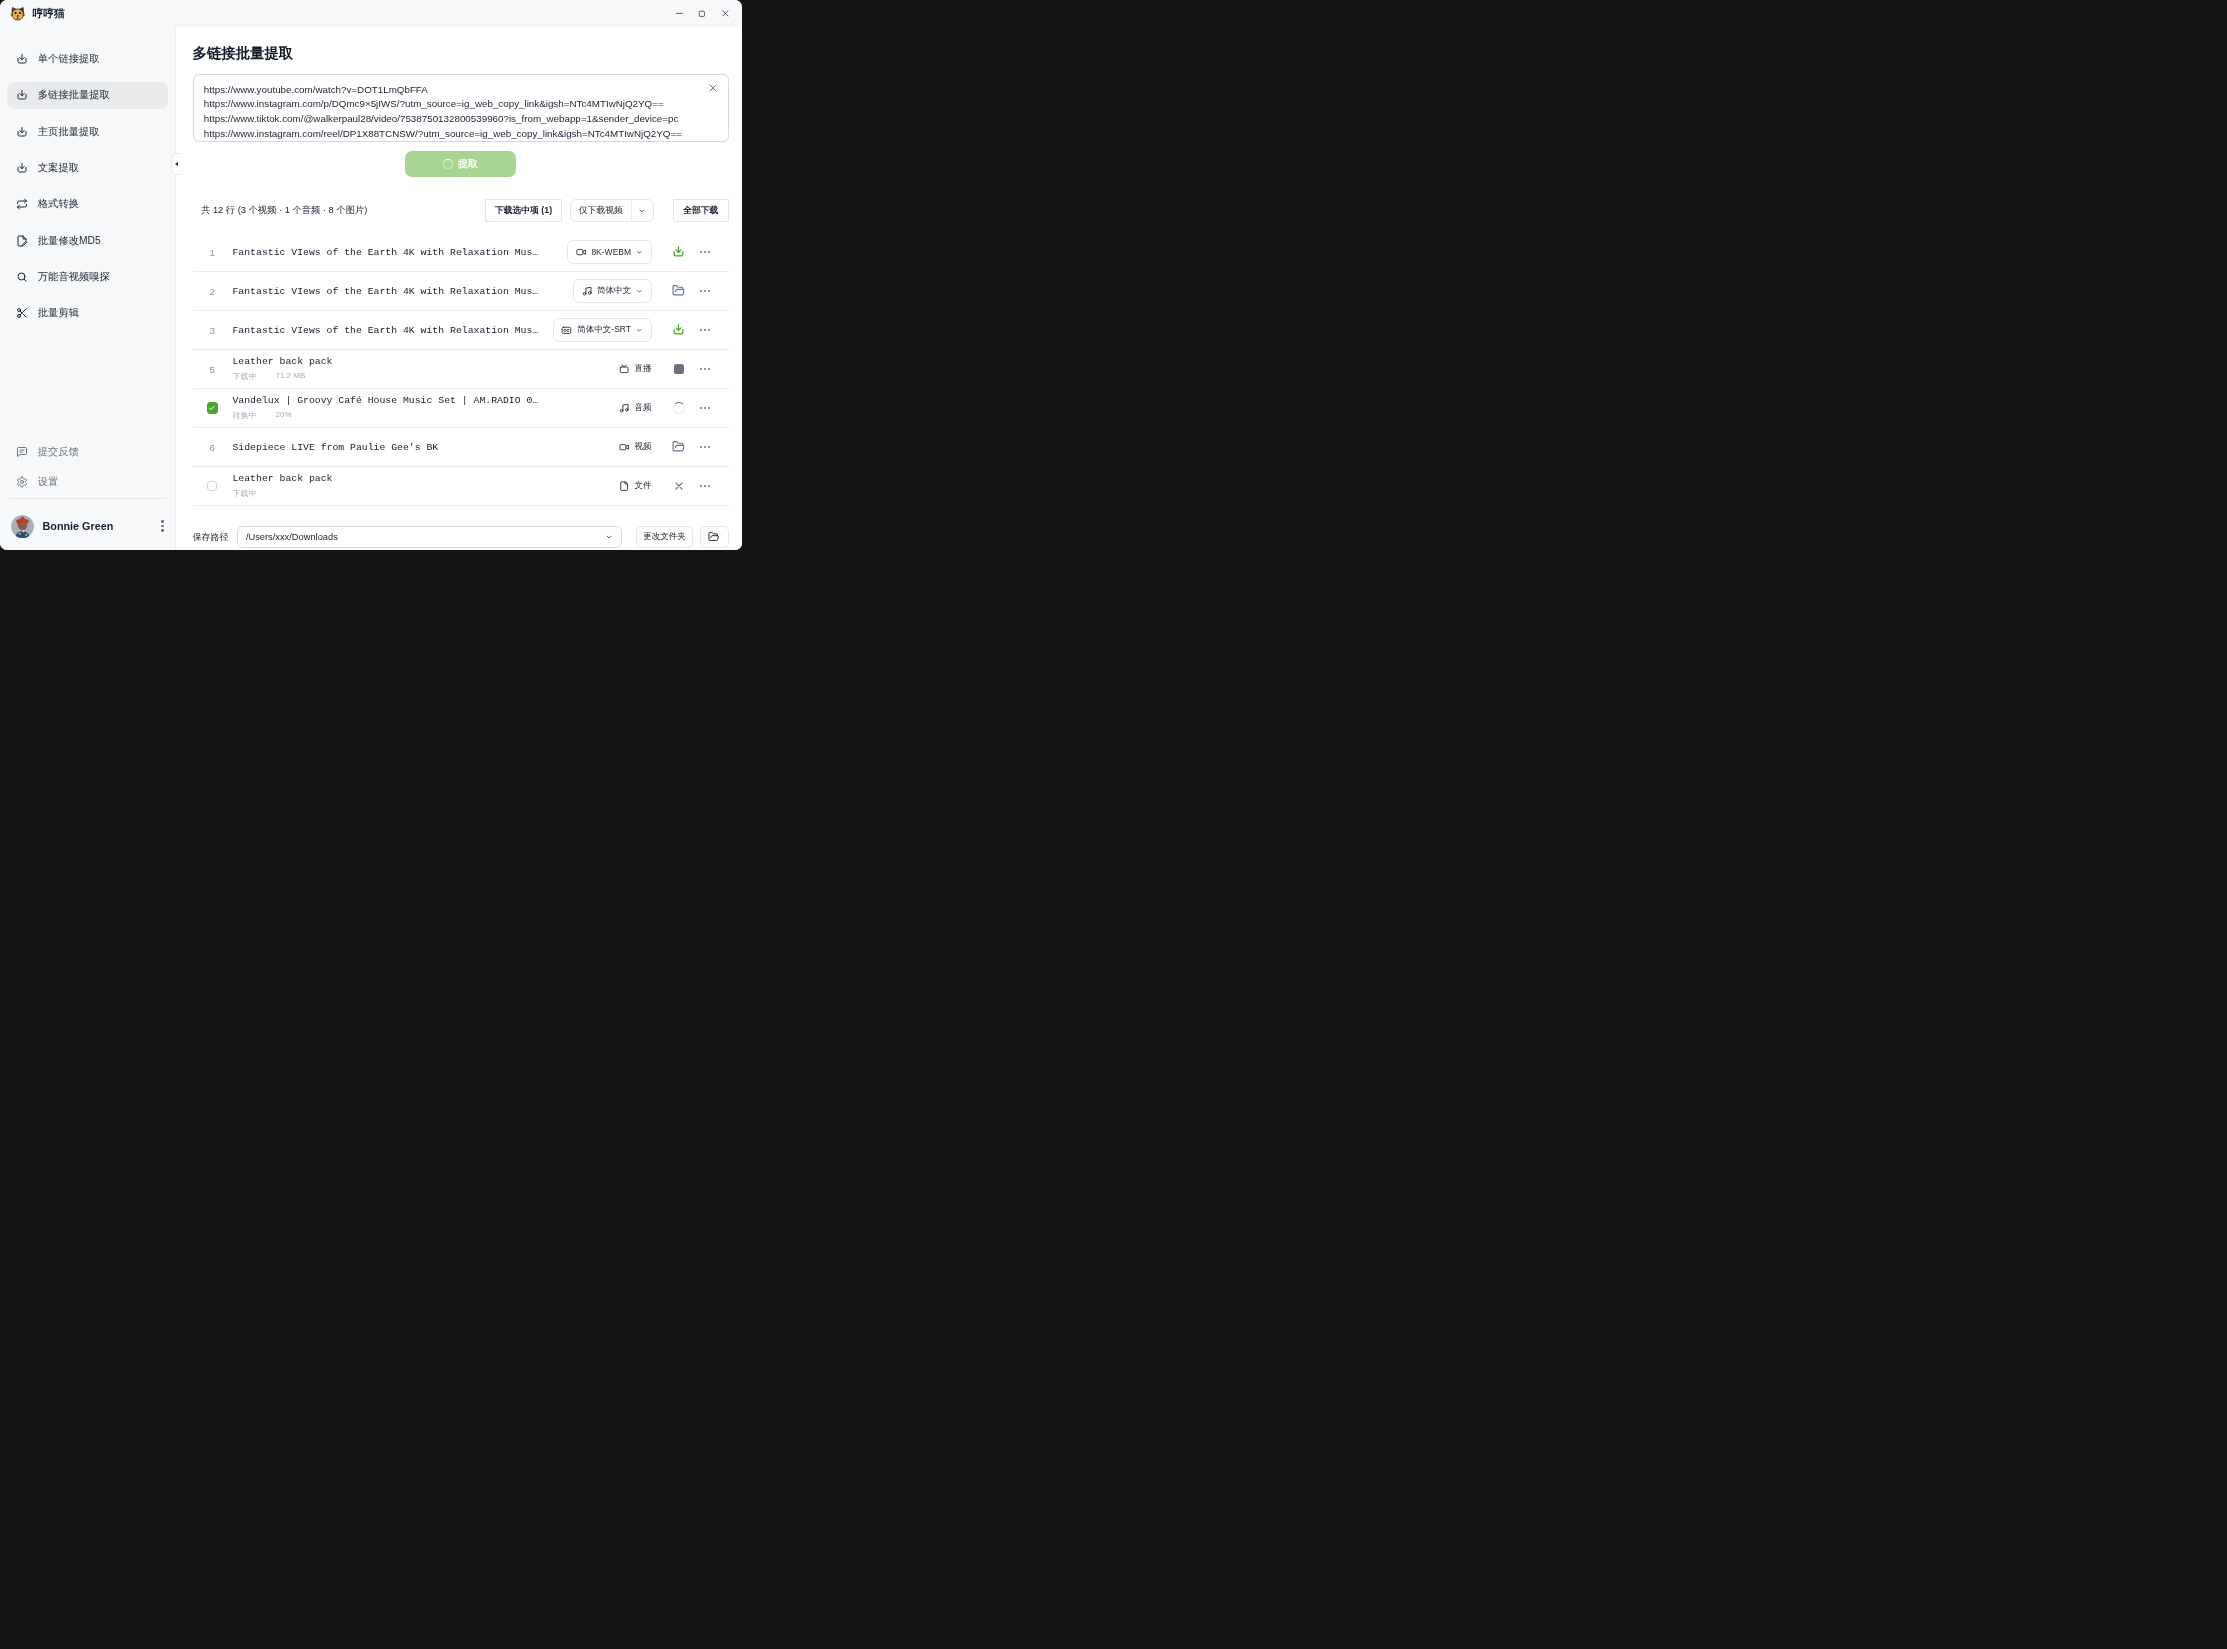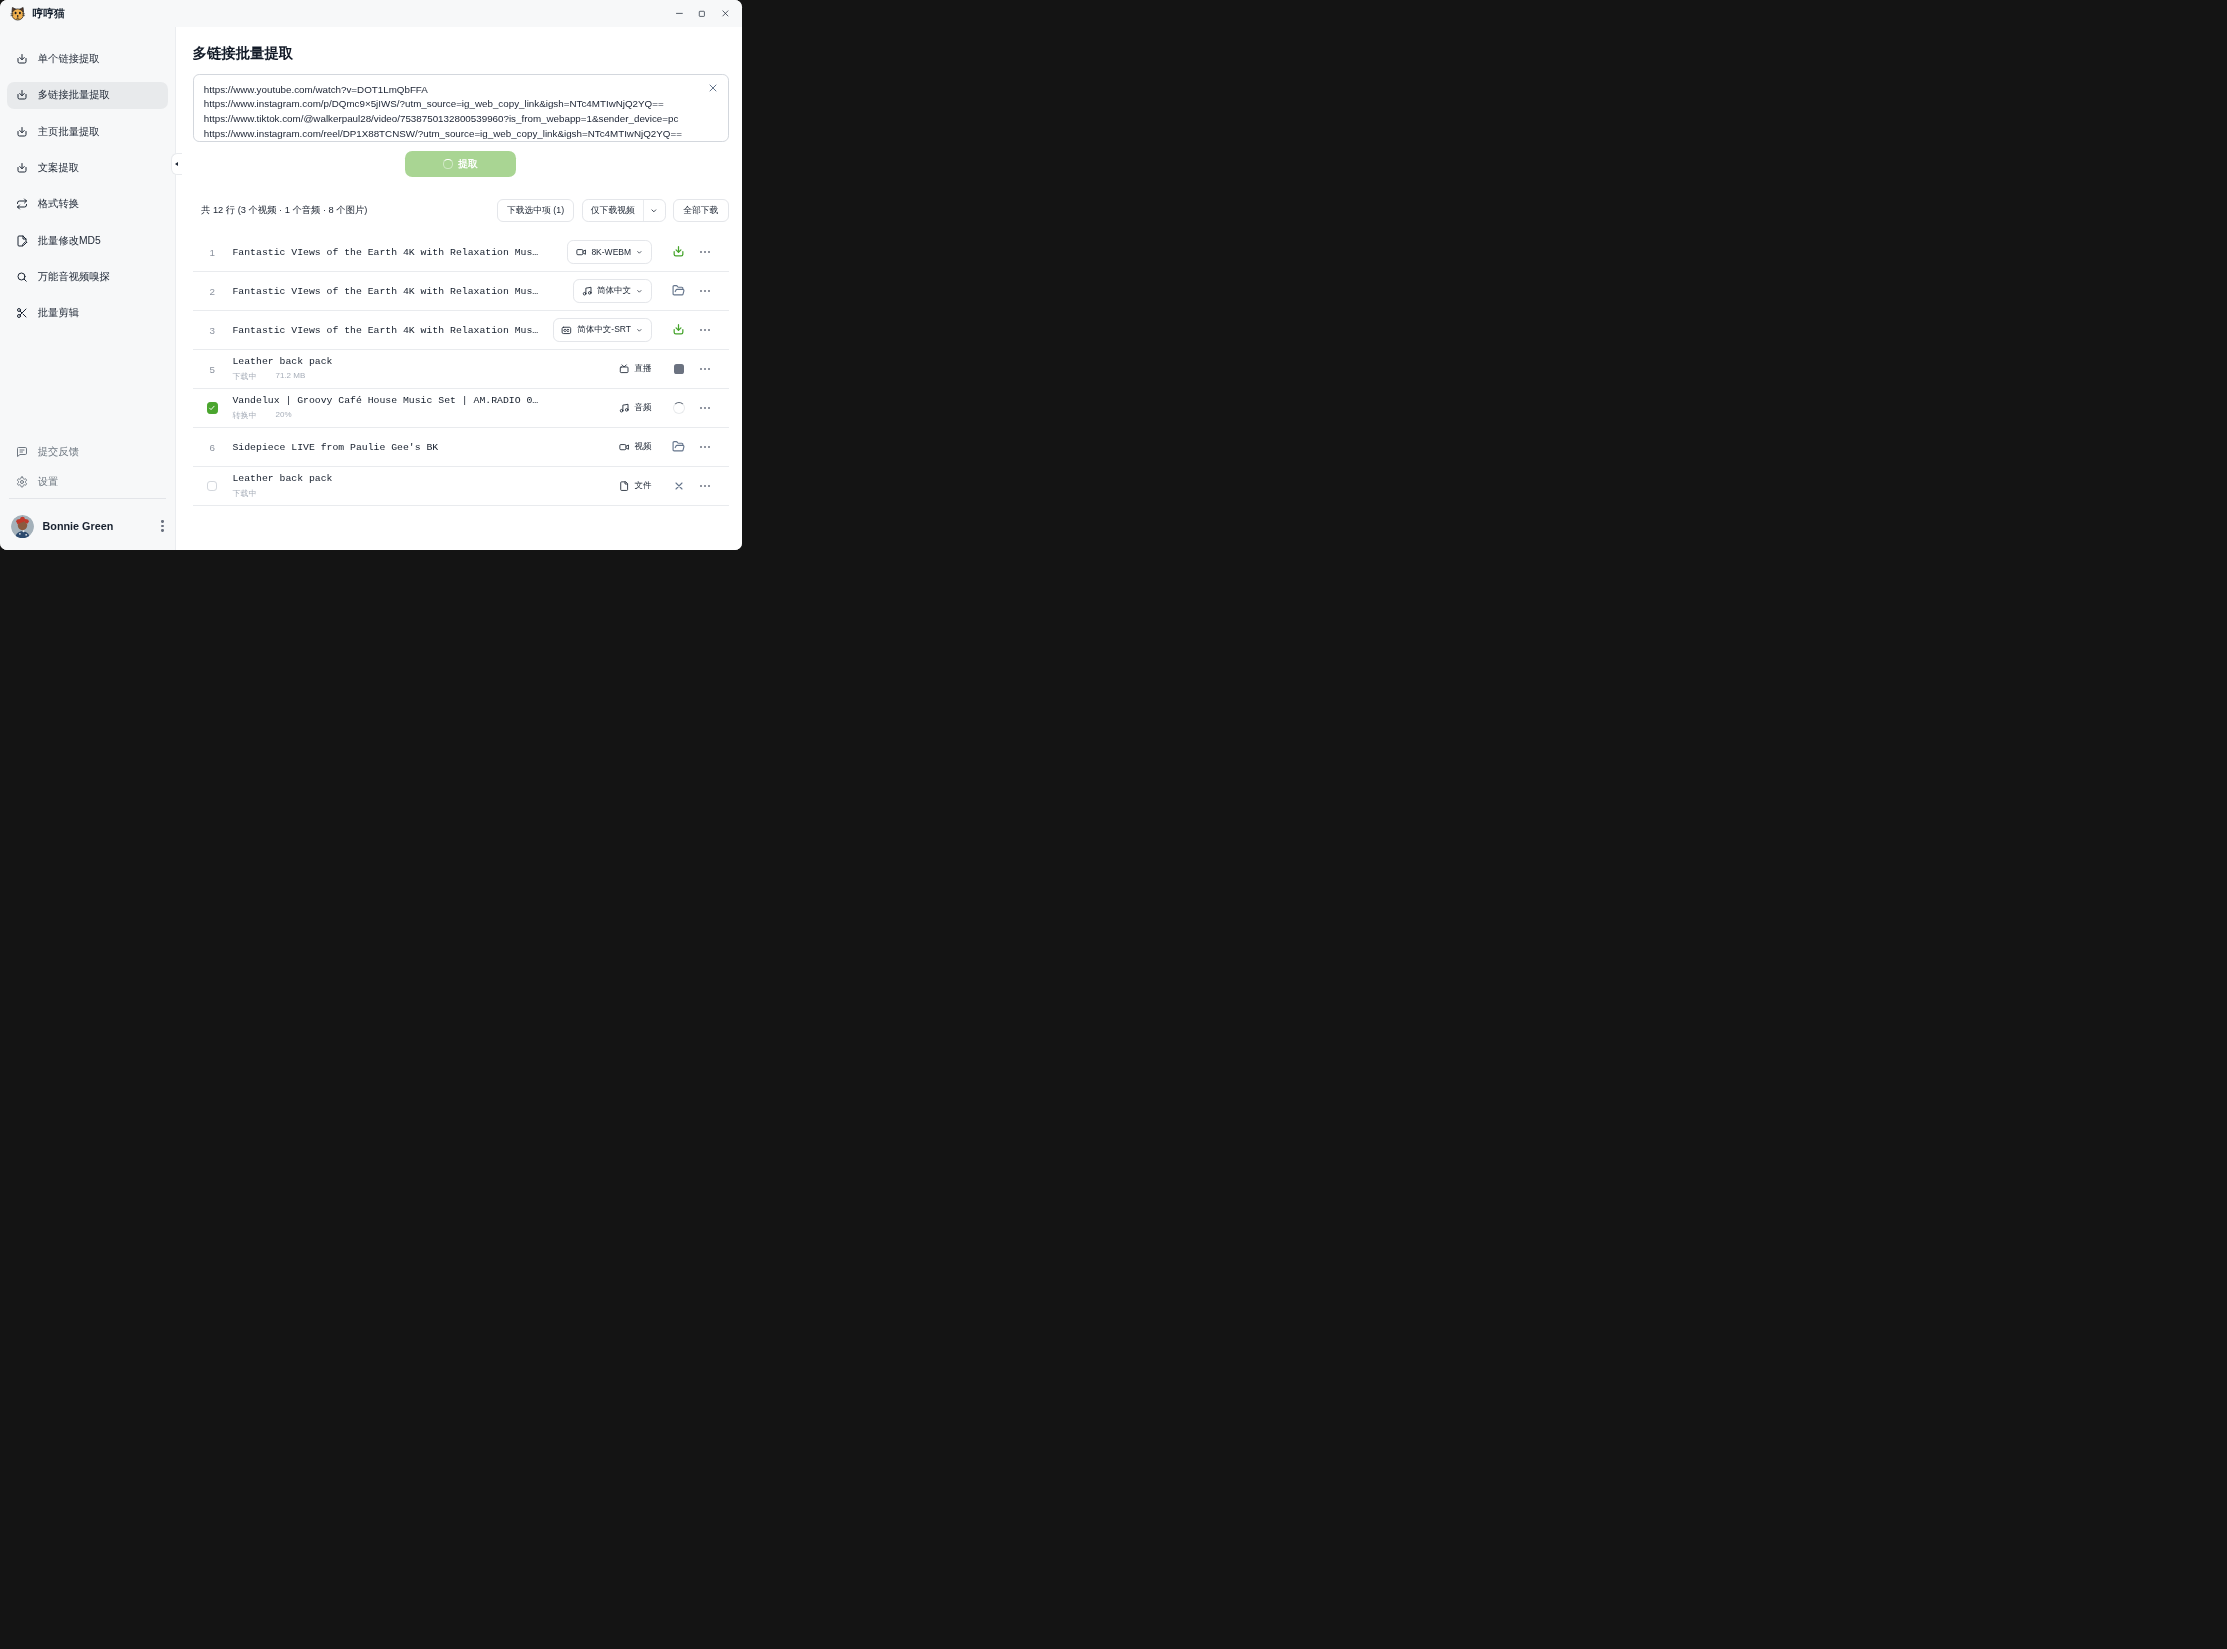--- a/index.html
+++ b/index.html
@@ -54,23 +54,23 @@
   .extract-btn { position:absolute; left:229px; top:124px; width:111px; height:26px; border:none;
                  border-radius:7.2px; background:#a9d593; color:#fff; font-size:9.8px; font-weight:600;
                  display:flex; align-items:center; justify-content:center; gap:5.7px; cursor:pointer;
                  font-family:inherit; }
   .spin-w { width:9.3px; height:9.3px; border-radius:50%; border:1.3px solid rgba(255,255,255,.45);
             border-top-color:#fff; animation:spin 1s linear infinite; }
   @keyframes spin { to { transform:rotate(360deg); } }
 
   .stats { position:absolute; left:25px; top:177px; font-size:9.3px; color:#18202e; }
   .toolbar { position:absolute; right:13.4px; top:172px; display:flex; gap:7.2px; height:23px; }
-  .tb-btn { border:0.8px solid #e4e6ea; border-radius:6px; background:#fff; display:flex;
-            align-items:center; padding:0 9.3px; font-size:8.8px; color:#1b2432; font-weight:400;
-            cursor:pointer; font-family:inherit; }
+  .tb-btn { border:0.8px solid #e4e6ea; border-radius:1px; background:#fff; display:flex;
+            align-items:center; padding:0 9.3px; font-size:8.8px; color:#1b2432; font-weight:700;
+            cursor:pointer; font-family:inherit;margin-left:12px; }
   .tb-split { border:0.8px solid #e4e6ea; border-radius:6.2px; background:#fff; display:flex;
               align-items:stretch; overflow:hidden; }
   .seg-label { display:flex; align-items:center; padding:0 8.2px; font-size:8.8px; color:#1b2432;
                font-weight:500; cursor:pointer; }
   .seg-arrow { width:21.7px; display:flex; align-items:center; justify-content:center;
                border-left:0.8px solid #e9ebee; color:#1b2432; cursor:pointer; }
 
   
   .table { position:absolute; left:16.5px; right:13.4px; top:206px; bottom:0; overflow:hidden; }
   .tgrid { display:grid; grid-template-columns:8.2px 23px 1fr 108px 77px; align-items:center; }
@@ -528,15 +528,32 @@
           </span>
           <span class="more">
               <i></i>
               <i></i>
               <i></i>
             </span>
         </div>
       </div>
     </div>
 
+    <div class="footerbar">
+      <span class="fp-label">保存路径</span>
+      <div class="path-select">
+        <span>/Users/xxx/Downloads</span>
+        <span class="chev">
+          <svg width="8.2" height="8.2" viewBox="0 0 24 24" fill="none" stroke="currentColor" stroke-width="2.4" stroke-linecap="round" stroke-linejoin="round">
+              <path d="m6 9 6 6 6-6"></path>
+            </svg>
+        </span>
+      </div>
+      <button class="change-btn">更改文件夹</button>
+      <button class="folder-btn">
+        <svg width="11.3" height="11.3" viewBox="0 0 24 24" fill="none" stroke="currentColor" stroke-width="2.1" stroke-linecap="round" stroke-linejoin="round">
+            <path d="m6 14 1.45-2.9A2 2 0 0 1 9.24 10H20a2 2 0 0 1 1.94 2.5l-1.55 6a2 2 0 0 1-1.94 1.5H4a2 2 0 0 1-2-2V5a2 2 0 0 1 2-2h3.93a2 2 0 0 1 1.66.9l.82 1.2a2 2 0 0 0 1.66.9H18a2 2 0 0 1 2 2v2"></path>
+          </svg>
+      </button>
+    </div>
   </div>
 </div>
 
 
 </body></html>

